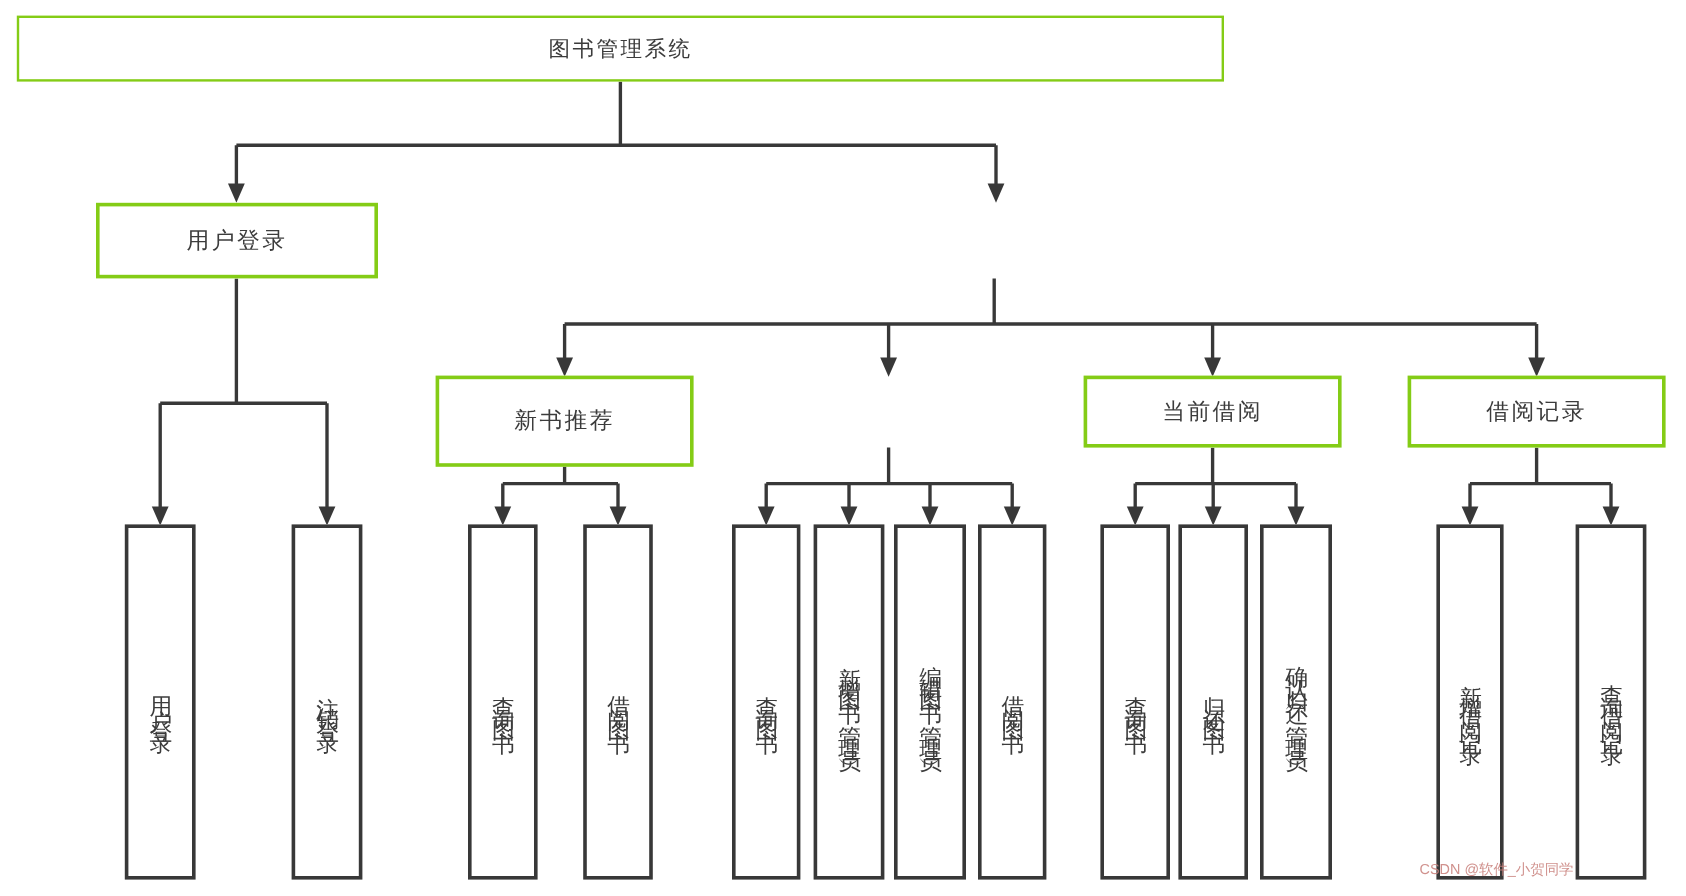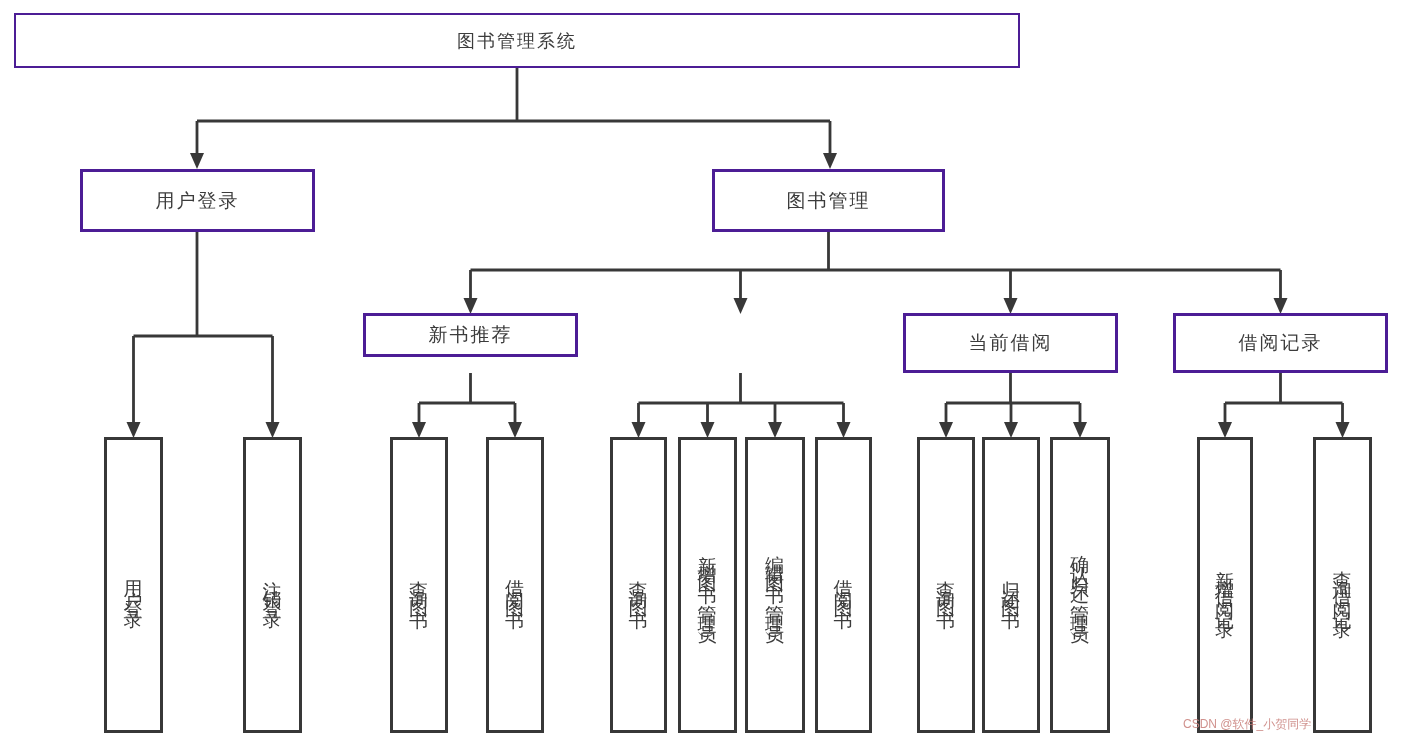--- a/index.html
+++ b/index.html
@@ -3,21 +3,21 @@
 <meta charset="utf-8">
 <style>
   html,body{margin:0;padding:0;background:#ffffff;}
   body{width:1405px;height:747px;position:relative;overflow:hidden;
        font-family:"Liberation Sans","DejaVu Sans",sans-serif;}
   .canvas{position:absolute;left:0;top:0;width:1405px;height:747px;}
   .wires{position:absolute;left:0;top:0;z-index:0;}
   .wire{fill:none;stroke:#383838;stroke-width:2.8;}
   .arrow{fill:#383838;stroke:none;}
   .hbox{position:absolute;box-sizing:border-box;background:#ffffff;
-        border:3px solid #4c1d95;display:flex;align-items:center;justify-content:center;
+        border:3px solid #84cc16;display:flex;align-items:center;justify-content:center;
         font-size:19px;color:#3c3c3c;letter-spacing:2px;z-index:1;white-space:nowrap;}
   .root{border-width:2px;font-size:18px;}
   .vbox{position:absolute;box-sizing:border-box;background:#ffffff;
         border:3px solid #383838;display:flex;align-items:center;justify-content:center;
         z-index:1;}
   .vtext{writing-mode:vertical-rl;text-orientation:mixed;
          font-size:19px;color:#3c3c3c;letter-spacing:10px;line-height:1;}
   .watermark{position:absolute;left:1183px;top:716px;z-index:3;
              font-size:12px;color:rgba(201,130,125,0.88);white-space:nowrap;}
 </style>
@@ -62,32 +62,29 @@
     <polygon class="arrow" points="1335.5,422 1349.5,422 1342.5,438"></polygon>
   </svg>
 
   <div class="hbox root" style="left:14px;top:13px;width:1006px;height:55px">
     <span>图书管理系统</span>
   </div>
 
   <div class="hbox" style="left:80px;top:169px;width:235px;height:63px">
     <span>用户登录</span>
   </div>
-  <div class="hbox" style="left:712px;top:169px;width:233px;height:63px">
-    <span>图书管理</span>
-  </div>
 
   <div class="vbox" style="left:104px;top:437px;width:59px;height:296px">
     <span class="vtext">用户登录</span>
   </div>
   <div class="vbox" style="left:243px;top:437px;width:59px;height:296px">
     <span class="vtext">注销登录</span>
   </div>
 
-  <div class="hbox" style="left:363px;top:313px;width:215px;height:44px">
+  <div class="hbox" style="left:363px;top:313px;width:215px;height:76px">
     <span>新书推荐</span>
   </div>
   <div class="hbox" style="left:1173px;top:313px;width:215px;height:60px">
     <span>借阅记录</span>
   </div>
   <div class="hbox" style="left:903px;top:313px;width:215px;height:60px">
     <span>当前借阅</span>
   </div>
 
   <div class="vbox" style="left:390px;top:437px;width:58px;height:296px">

